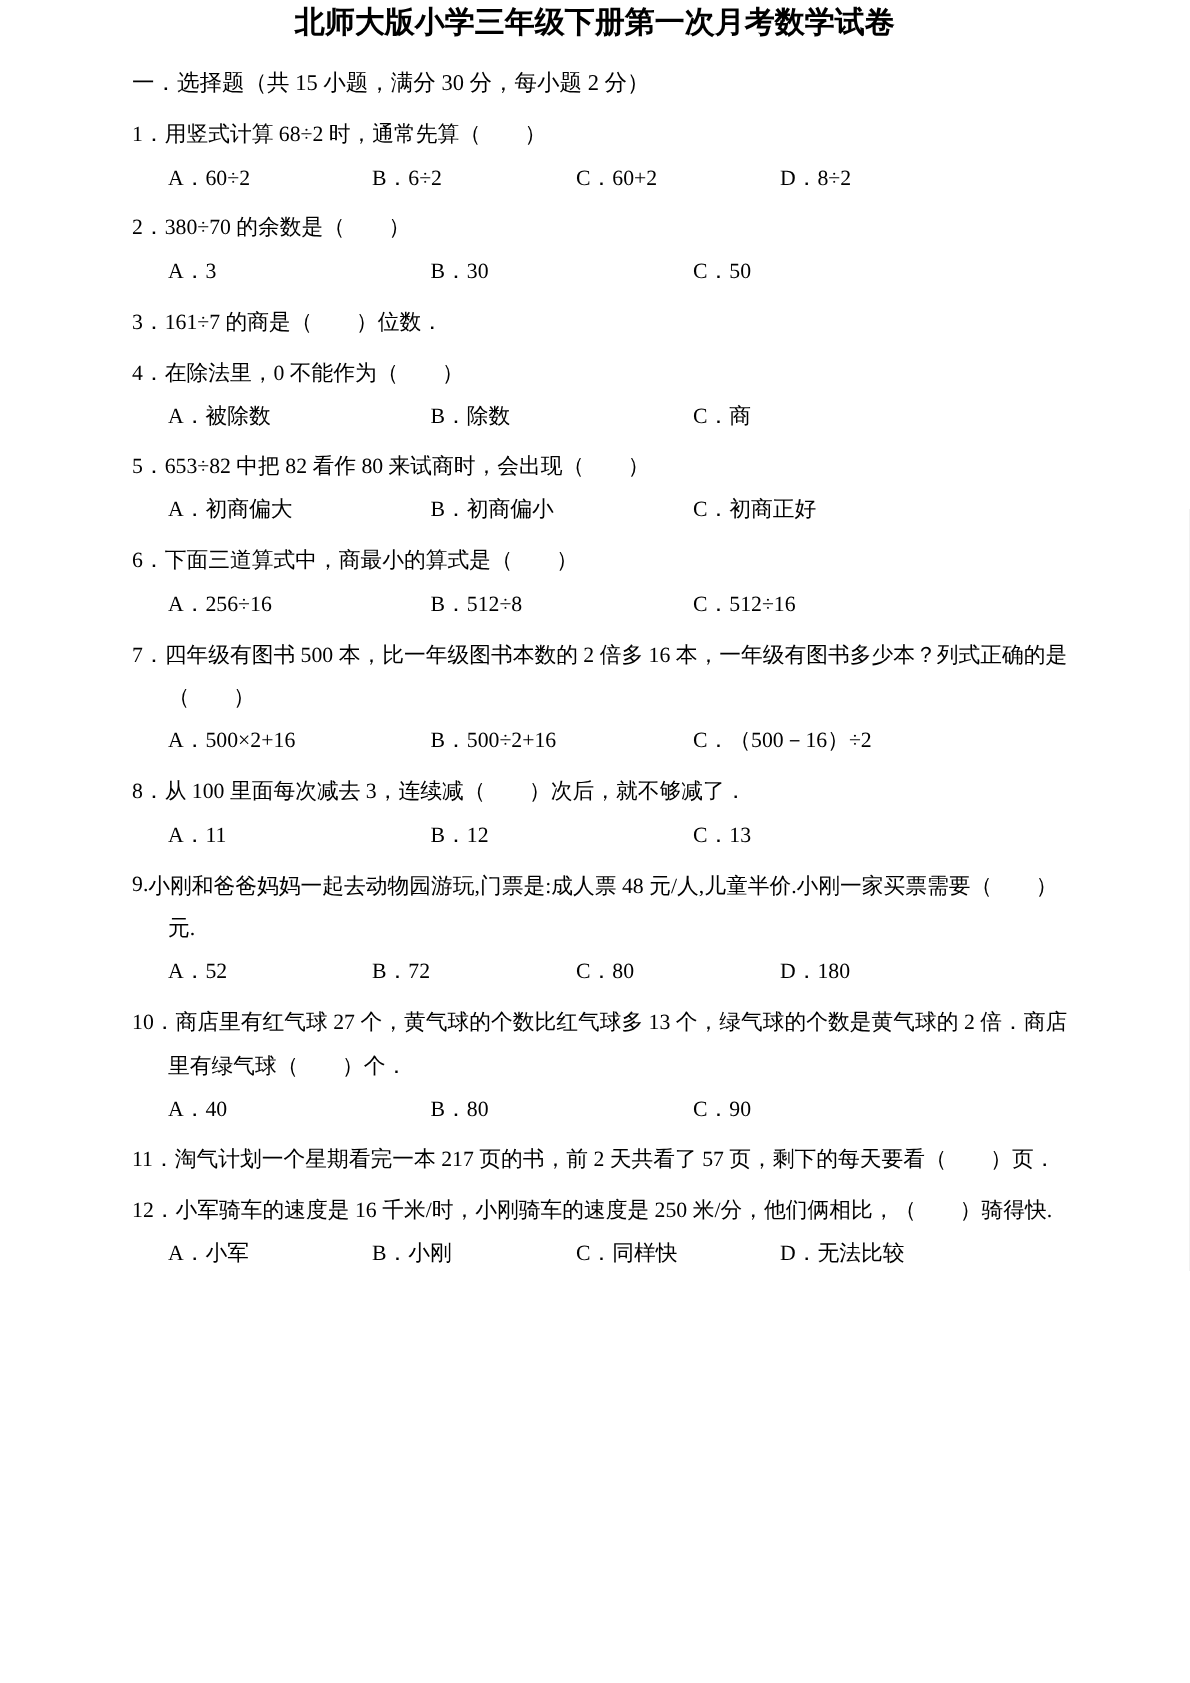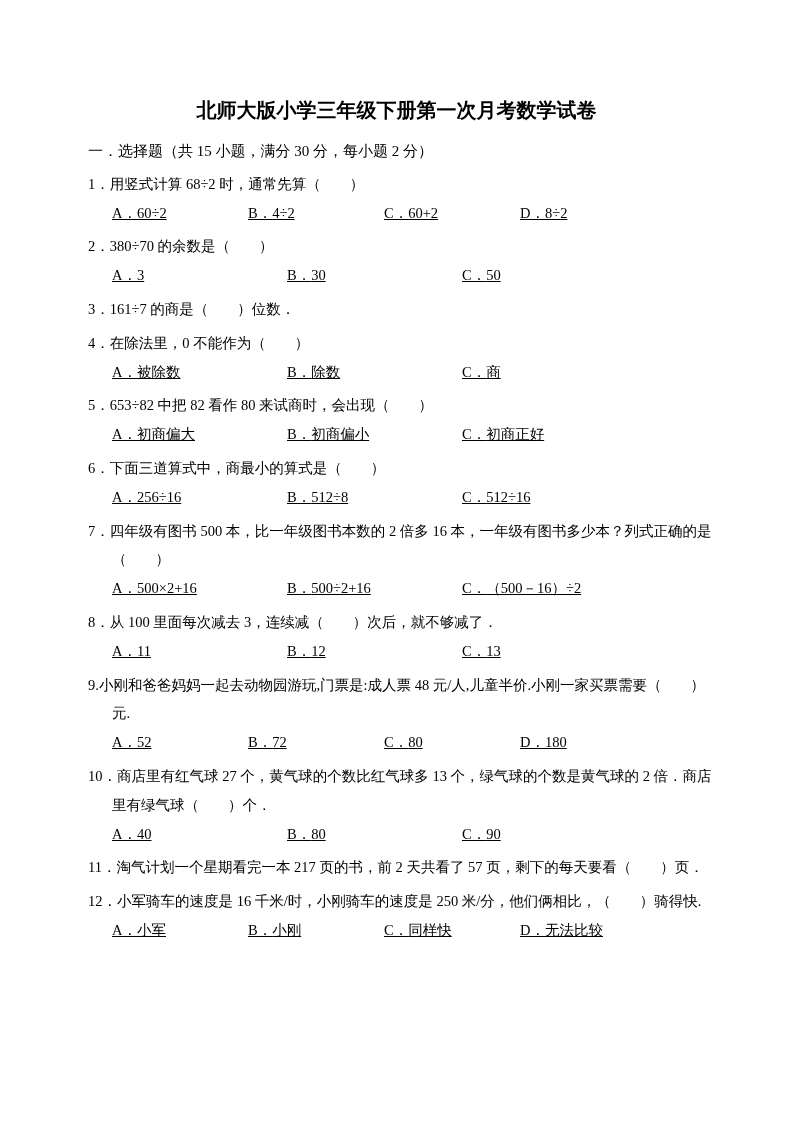--- a/index.html
+++ b/index.html
@@ -9,21 +9,20 @@
     height: 1122px;
     margin: 0 auto;
     background: #ffffff;
     color: #000000;
     font-family: "Liberation Serif", "DejaVu Serif", serif;
     font-size: 14.5px;
     overflow: hidden;
   }
   .title {
     margin: 0;
-    padding-top: 95px;
     line-height: 30px;
     font-size: 20px;
     font-weight: bold;
     text-align: center;
     white-space: pre;
   }
   .section {
     margin: 13px 0 0 88px;
     line-height: 26px;
     font-size: 15px;
@@ -33,37 +32,37 @@
   .questions { margin-top: 6px; }
   .question { margin-bottom: 5px; }
   .q-line {
     height: 28.8px;
     display: flex;
     align-items: center;
     white-space: pre;
   }
   .q-line.first { margin-left: 88px; }
   .q-line.cont  { margin-left: 112px; }
-  .q-line.opts  { margin-left: 112px; text-decoration: underline; }
+  .q-line.opts  { margin-left: 112px; }
   .q-num { white-space: pre; }
   .opts.cols4 .opt { width: 136px; flex: 0 0 auto; }
   .opts.cols3 .opt { width: 175px; flex: 0 0 auto; }
   .opts .opt:last-child { width: auto; }
   .opt { white-space: pre; }
 </style>
 </head>
 <body>
 
 <div class="page">
   <h1 class="title">北师大版小学三年级下册第一次月考数学试卷</h1>
   <h2 class="section">一．选择题（共 15 小题，满分 30 分，每小题 2 分）</h2>
   <div id="questions" class="questions">
       <div class="question">
         <div class="q-line first"><span class="q-num">1．</span><span>用竖式计算 68÷2 时，通常先算（　　）</span></div>
-        <div class="q-line opts cols4"><span class="opt"><span>A．</span><span>60÷2</span></span><span class="opt"><span>B．</span><span>4÷2</span></span><span class="opt"><span>C．</span><span>60+2</span></span><span class="opt"><span>D．</span><span>8÷2</span></span></div>
+        <div class="q-line opts cols4"><span class="opt"><span>A．</span><span>60÷2</span></span><span class="opt"><span>B．</span><span>6÷2</span></span><span class="opt"><span>C．</span><span>60+2</span></span><span class="opt"><span>D．</span><span>8÷2</span></span></div>
       </div>
       <div class="question">
         <div class="q-line first"><span class="q-num">2．</span><span>380÷70 的余数是（　　）</span></div>
         <div class="q-line opts cols3"><span class="opt"><span>A．</span><span>3</span></span><span class="opt"><span>B．</span><span>30</span></span><span class="opt"><span>C．</span><span>50</span></span></div>
       </div>
       <div class="question">
         <div class="q-line first"><span class="q-num">3．</span><span>161÷7 的商是（　　）位数．</span></div>
       </div>
       <div class="question">
         <div class="q-line first"><span class="q-num">4．</span><span>在除法里，0 不能作为（　　）</span></div>

